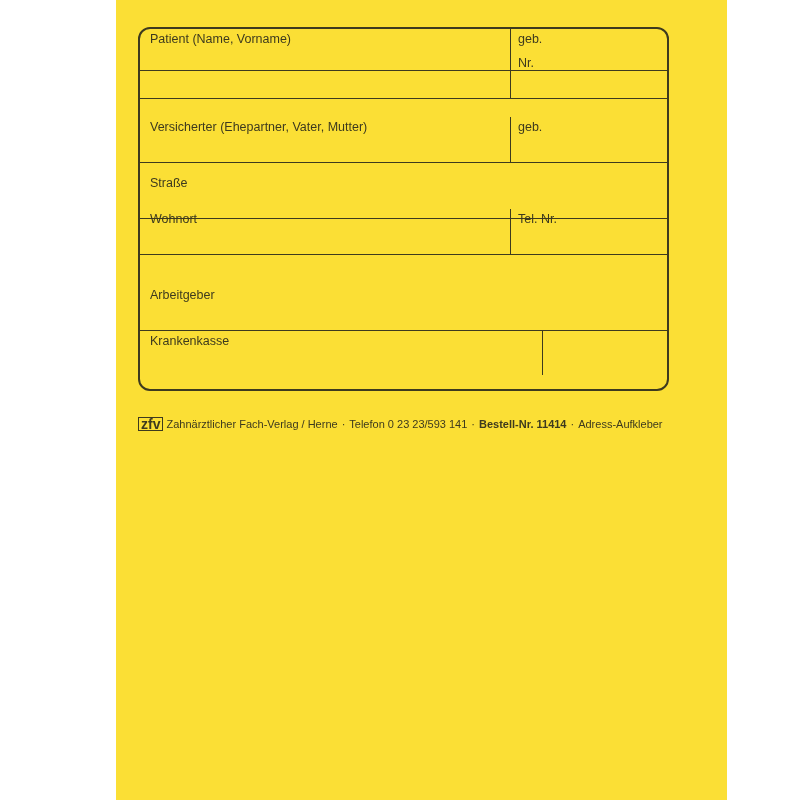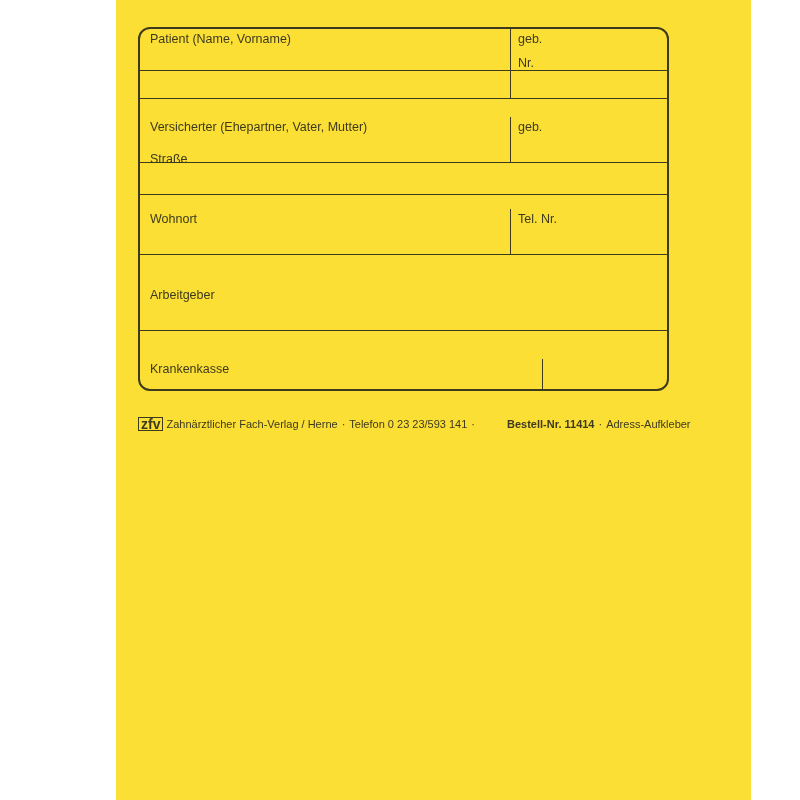--- a/index.html
+++ b/index.html
@@ -10,21 +10,20 @@
       background: #ffffff;
       overflow: hidden;
     }
     .card {
       position: absolute;
       left: 116px;
       top: 0;
       width: 611px;
       height: 800px;
       background: #fbdf35;
-      padding-left: 24px;
     }
     .form-box {
       position: absolute;
       left: 22px;
       top: 27px;
       width: 531px;
       height: 364px;
       border: 2px solid #3d3a1e;
       border-radius: 12px;
       box-sizing: border-box;
@@ -73,21 +72,21 @@
     }
     .logo {
       display: inline-block;
       border: 1px solid #3d3a1e;
       font-weight: bold;
       font-size: 14px;
       padding: 0 2px;
       line-height: 12px;
       margin-right: 3px;
     }
-    .bold { font-weight: bold; margin-left: 28px; }
+    .bold { font-weight: bold; }
     .sep { margin: 0 4px; }
   </style>
 </head>
 <body>
 
 <div class="card">
   <div class="form-box">
 
     <div class="row" style="top:0;height:42px;">
       <div class="cell left">
@@ -109,21 +108,21 @@
 
     <div class="row" style="top:88px;height:46px;">
       <div class="cell left">
         <span class="label">Versicherter (Ehepartner, Vater, Mutter)</span>
       </div>
       <div class="cell right">
         <span class="label">geb.</span>
       </div>
     </div>
 
-    <div class="row" style="top:120px;height:46px;">
+    <div class="row" style="top:144px;height:46px;">
       <div class="cell full">
         <span class="label">Straße</span>
       </div>
     </div>
 
     <div class="row" style="top:180px;height:46px;">
       <div class="cell left">
         <span class="label">Wohnort</span>
       </div>
       <div class="cell right">
@@ -134,21 +133,21 @@
 
     <div class="row" style="top:256px;height:46px;flex-direction:column;">
       <div class="cell left">
         <span class="label">Arbeitgeber</span>
       </div>
       <div class="cell right">
         <span class="label">Tel. Nr.</span>
       </div>
     </div>
 
-    <div class="row last" style="top:330px;height:44px;gap:32px;">
+    <div class="row last" style="top:302px;height:44px;gap:32px;">
       <div class="cell left">
         <span class="label">Krankenkasse</span>
       </div>
       <div class="cell right">
         <span class="label"></span>
       </div>
     </div>
 
   </div>
 

